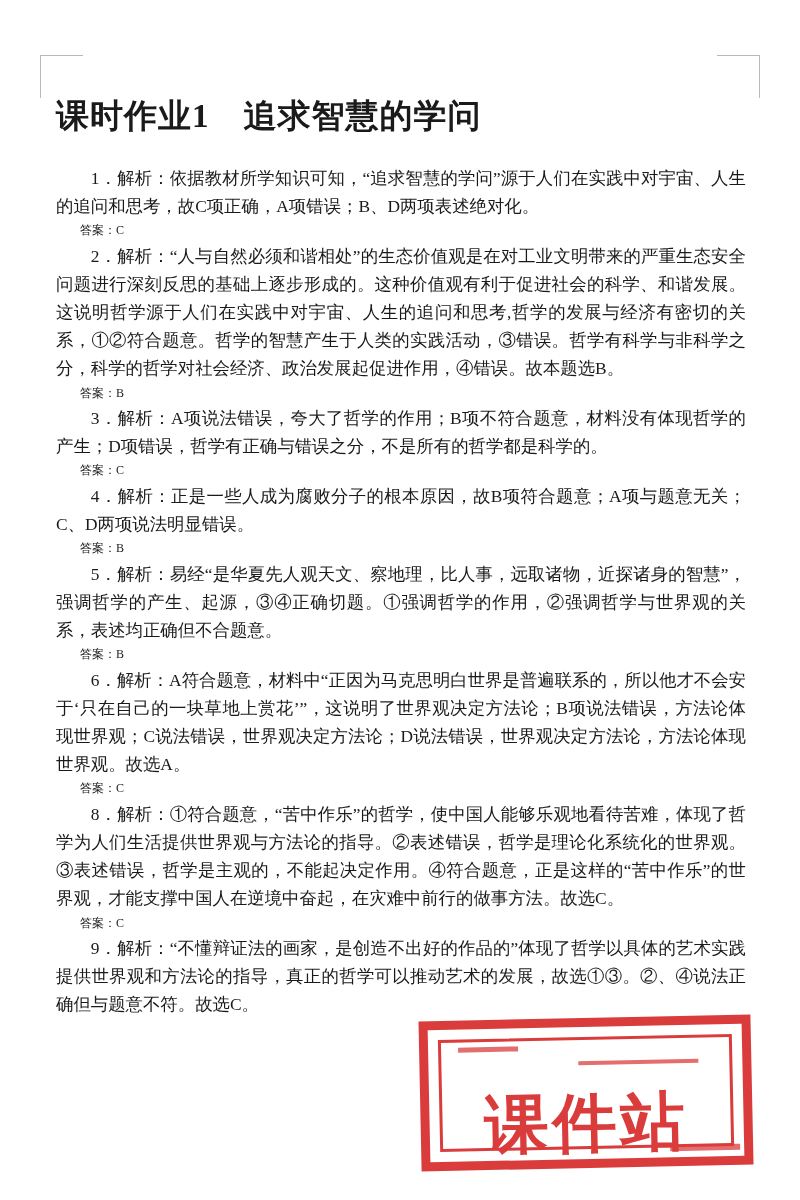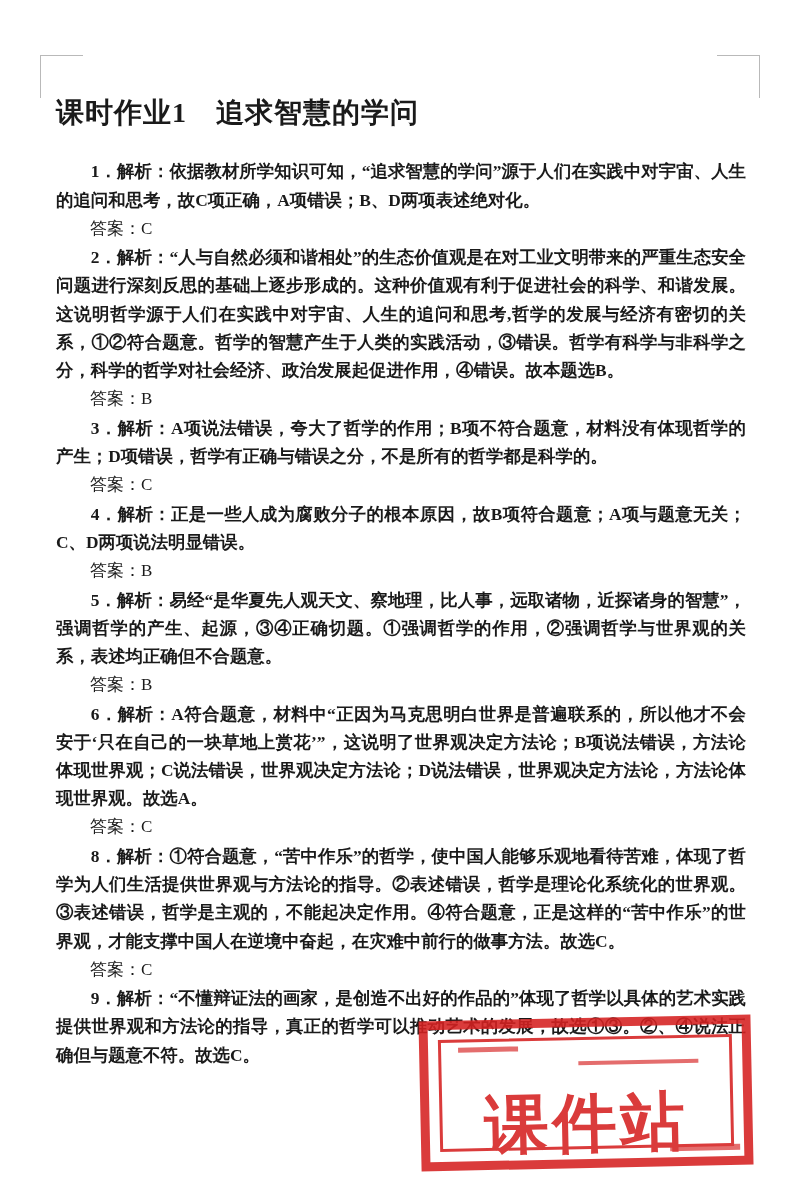--- a/index.html
+++ b/index.html
@@ -29,21 +29,21 @@
 
   .page {
     position: absolute;
     left: 56px;
     top: 95px;
     width: 690px;
   }
 
   h1.doc-title {
     font-family: "Liberation Serif", "DejaVu Serif", serif;
-    font-size: 28px;
+    font-size: 33px;
     font-weight: bold;
     letter-spacing: 1px;
     margin: 0 0 26px 0;
     line-height: 1.3;
   }
 
   .qlist { }
 
   .q {
     margin-bottom: 0px;
@@ -51,24 +51,23 @@
 
   .para {
     font-size: 17.4px;
     line-height: 1.62;
     text-align: justify;
     text-justify: inter-ideograph;
     margin: 0 0 1px 0;
   }
   .para.indent {
     text-indent: 2em;
-    font-weight: bold;
   }
   .ans {
-    font-size: 17px;
+    font-size: 12px;
     line-height: 1.62;
     text-indent: 2em;
     margin: 0 0 1px 0;
   }
 
   
   .stamp {
     position: absolute;
     left: 420px;
     top: 1018px;

